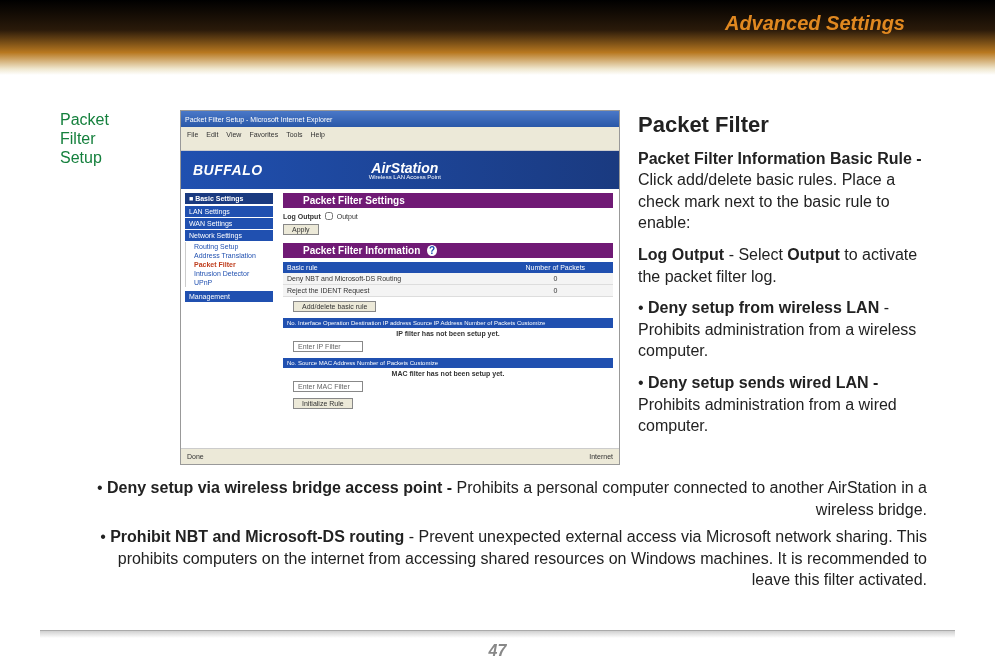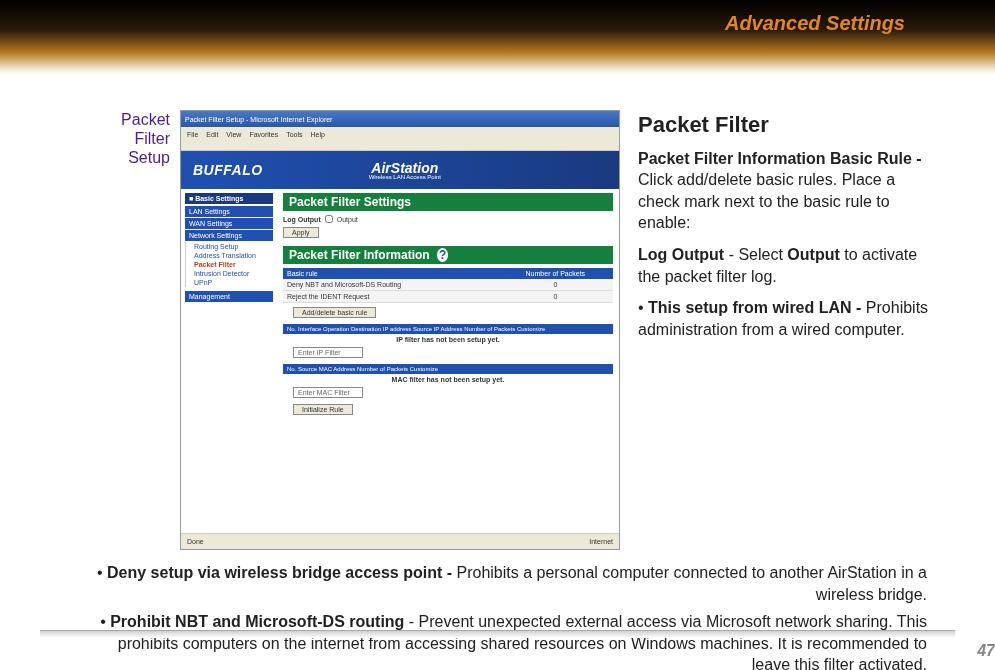--- a/index.html
+++ b/index.html
@@ -30,29 +30,28 @@
     padding: 35px 60px 0 60px;
     display: flex;
     flex-direction: column;
   }
   .upper-row {
     display: flex;
     flex-direction: row;
   }
   .side-label {
     width: 120px;
-    text-align: right;
     font-size: 16px;
-    color: #4c1d95;
+    color: #15803d;
     padding-right: 10px;
     line-height: 1.2;
   }
   .screenshot-box {
     width: 440px;
-    height: 440px;
+    height: 355px;
     border: 1px solid #999;
     background: #eaeaea;
     position: relative;
     flex-shrink: 0;
   }
   .ss-titlebar {
     height: 16px;
     background: linear-gradient(to bottom, #4a78c8, #2a58a8);
     display: flex;
     align-items: center;
@@ -140,25 +139,25 @@
     font-weight: bold;
   }
   .ss-main {
     flex: 1;
     background: #fff;
     padding: 4px 6px;
     font-size: 7px;
     color: #333;
   }
   .ss-section-title {
-    background: #15803d;
-    color: #fff;
-    font-size: 12px;
-    font-weight: bold;
-    padding: 2px 6px;
+    background: #701a75;
+    color: #fff;
+    font-size: 10px;
+    font-weight: bold;
+    padding: 2px 20px;
     margin-bottom: 4px;
   }
   .ss-row {
     display: flex;
     align-items: center;
     gap: 4px;
     margin-bottom: 4px;
     font-size: 7px;
   }
   .ss-btn {
@@ -232,21 +231,21 @@
     margin-bottom: 6px;
     padding-left: 30px;
     text-indent: -12px;
     text-align: right;
   }
   .page-footer {
     position: absolute;
     bottom: 10px;
     left: 0;
     width: 100%;
-    text-align: right;
+    text-align: center;
   }
   .page-footer-line {
     height: 8px;
     background: linear-gradient(to bottom, #d0d0d0, #fff);
     margin: 0 40px 4px 40px;
     border-top: 1px solid #aaa;
   }
   .page-number {
     font-size: 16px;
     font-weight: bold;
@@ -351,21 +350,24 @@
 
     <div class="right-column">
       <h2>Packet Filter</h2>
       <p>
         <b>Packet Filter Information Basic Rule - </b><span>Click add/delete basic rules. Place a check mark next to the basic rule to enable:</span>
       </p>
       <p>
         <b>Log Output</b><span> - Select </span><b>Output</b><span> to activate the packet filter log.</span>
       </p>
       <p>
-        • <b>This setup from wired LAN - </b><span>Prohibits administration from a wired computer.</span>
+        • <b>Deny setup from wireless LAN</b><span> - Prohibits administration from a wireless computer.</span>
+      </p>
+      <p>
+        • <b>Deny setup sends wired LAN - </b><span>Prohibits administration from a wired computer.</span>
       </p>
     </div>
   </div>
 
   <div class="bottom-block">
     <div class="item">
       • <b>Deny setup via wireless bridge access point - </b><span>Prohibits a personal computer connected to another AirStation in a wireless bridge.</span>
     </div>
     <div class="item">
       • <b>Prohibit NBT and Microsoft-DS routing</b><span> - Prevent unexpected external access via Microsoft network sharing.  This prohibits computers on the internet from accessing shared resources on Windows machines.  It is recommended to leave this filter activated.</span>

